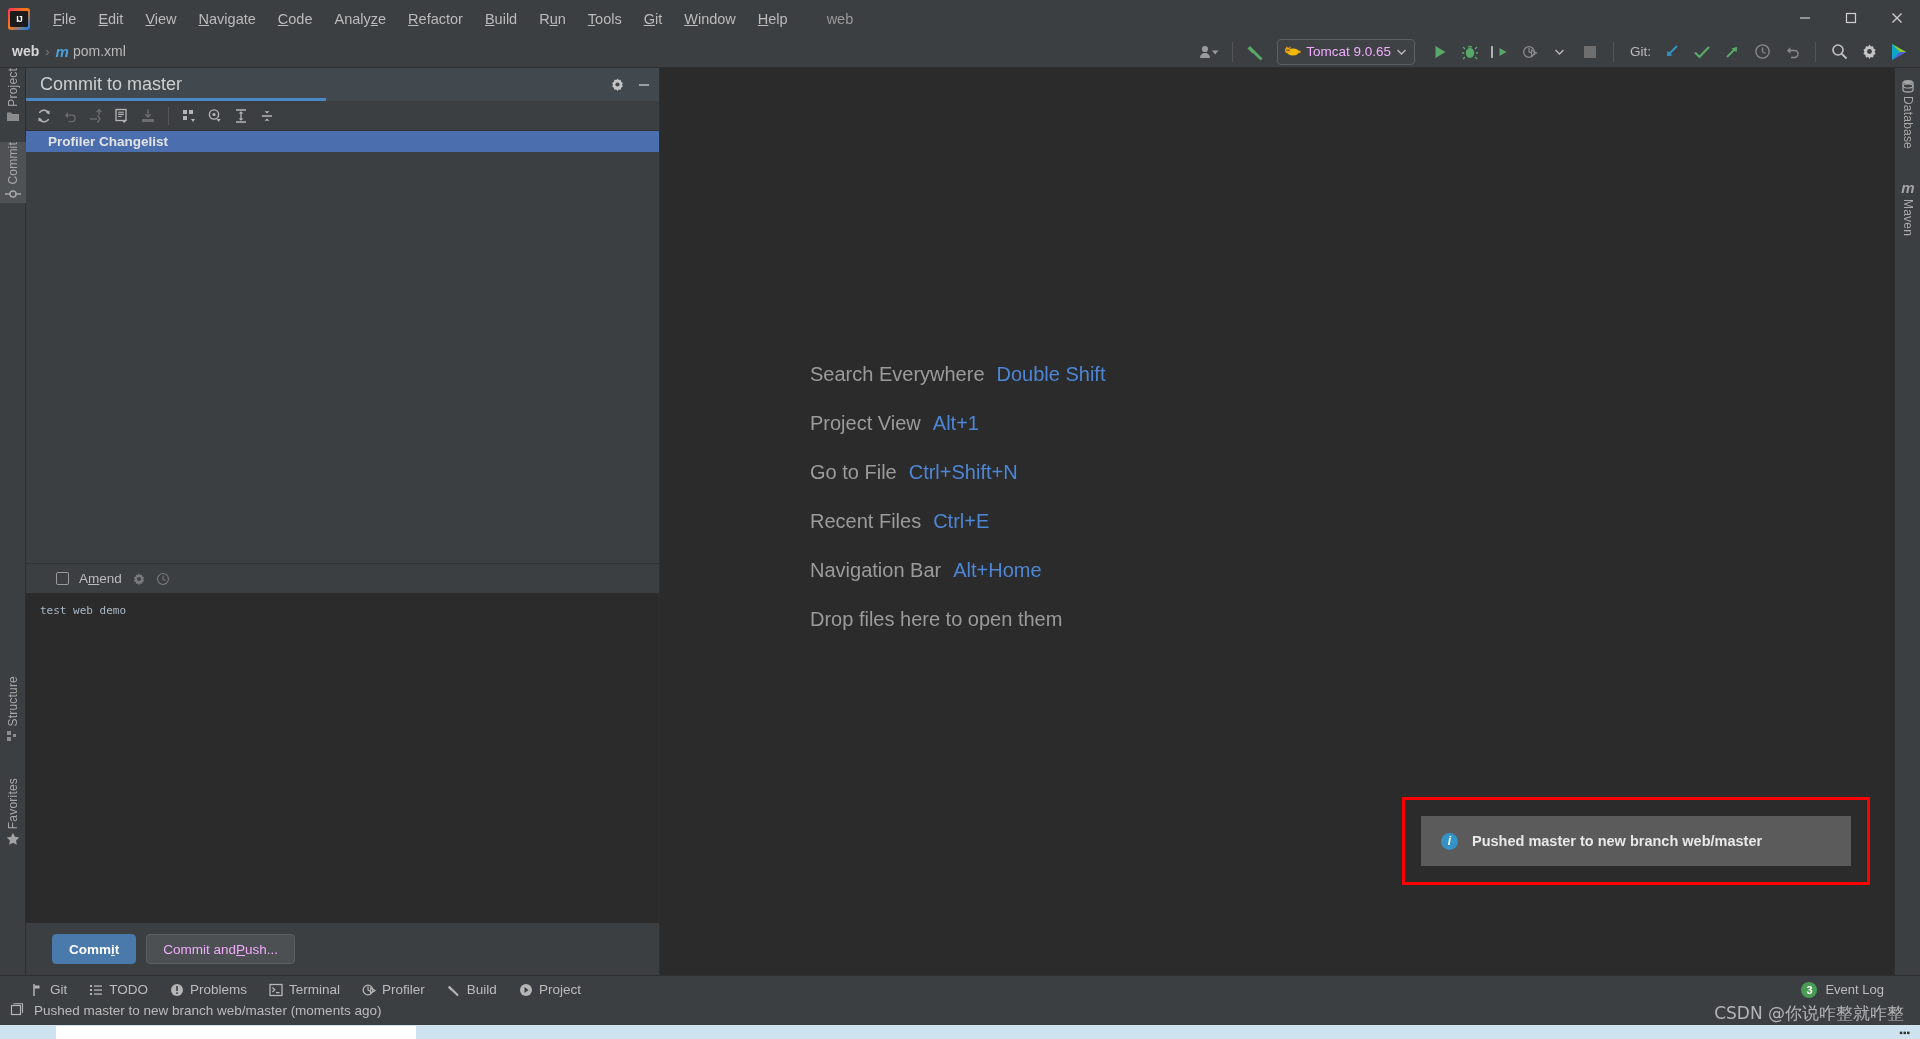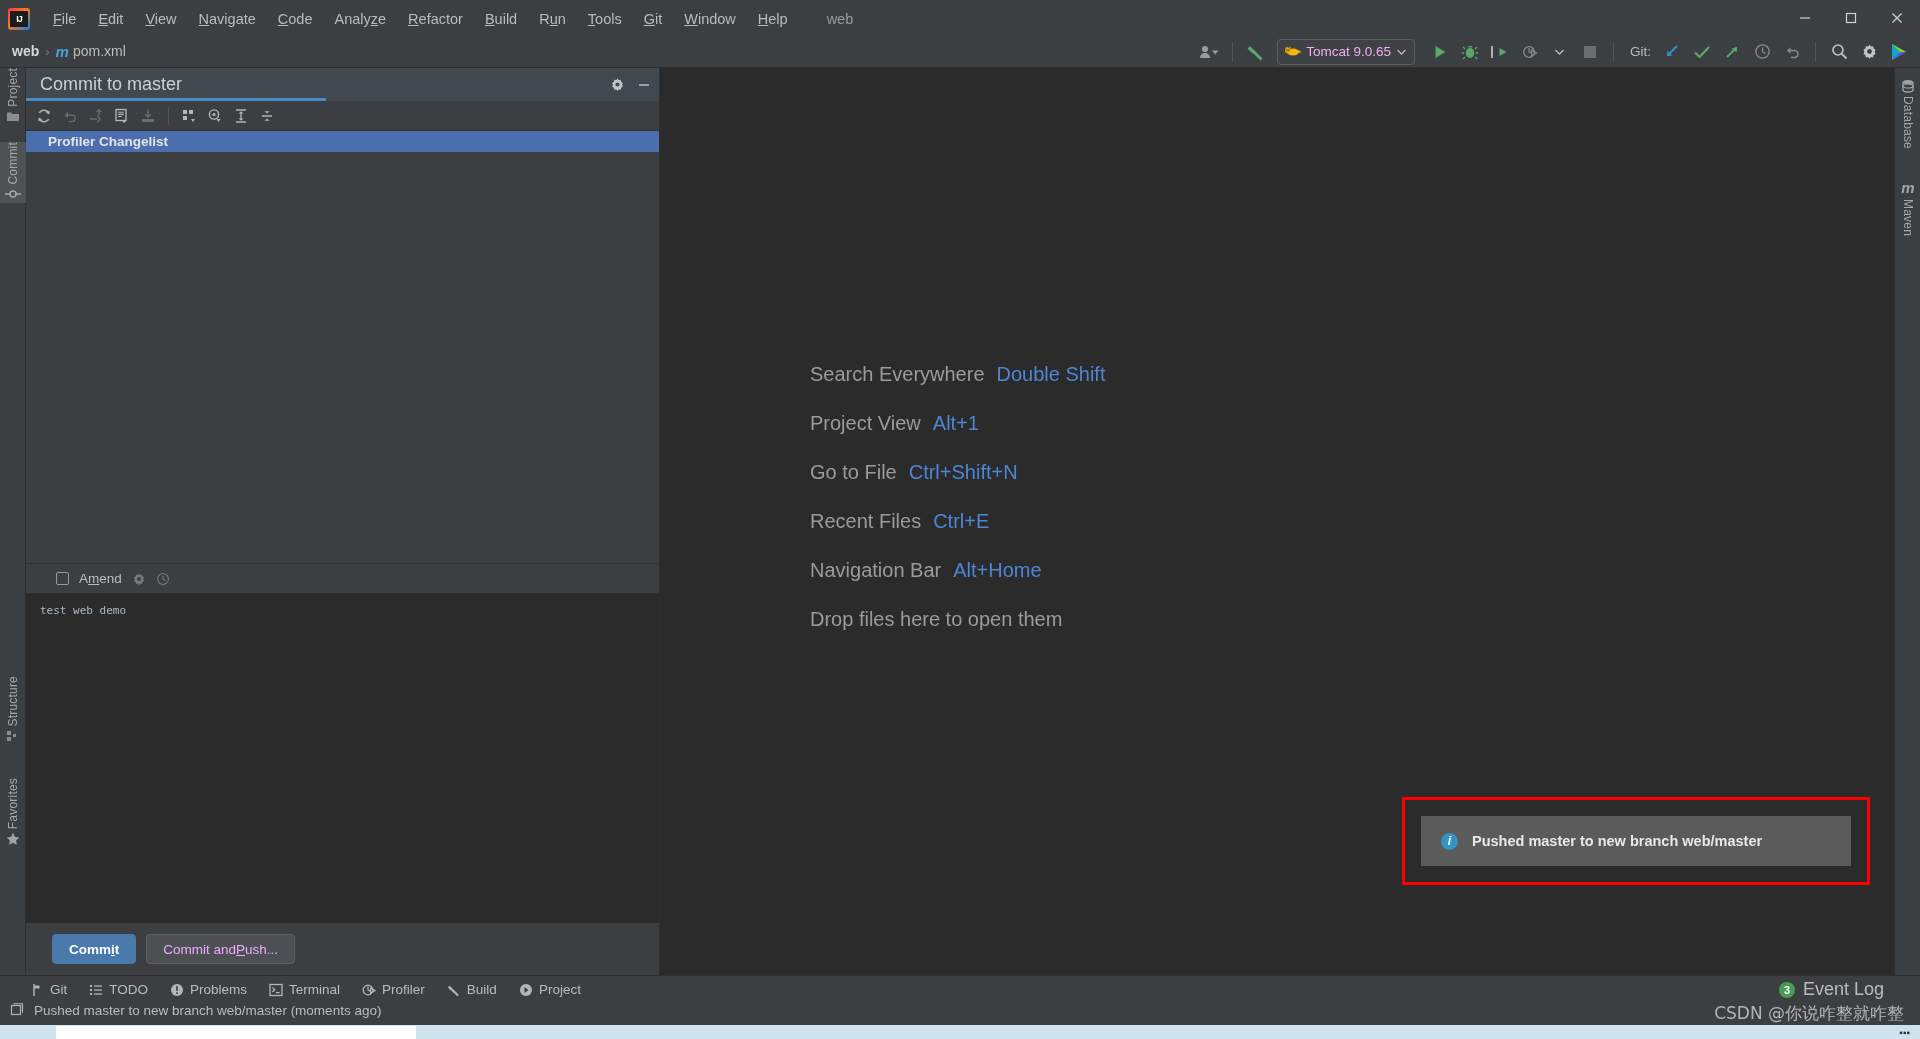--- a/index.html
+++ b/index.html
@@ -664,21 +664,21 @@
     <div class="bb-item">
       <svg width="14" height="14" viewBox="0 0 14 14">
         <circle cx="7" cy="7" r="6" fill="#b5b5b5"></circle>
         <path d="M5.5 4l4 3-4 3z" fill="#3c3f41"></path>
       </svg>
       <span>Project</span>
     </div>
 
     <div class="bb-right">
       <span class="badge">3</span>
-      <span style="font-size:18px">Event Log</span>
+      <span style="font-size:13px">Event Log</span>
     </div>
   </div>
 
   <div class="statusbar">
     <span>
       <svg width="14" height="14" viewBox="0 0 14 14">
         <rect x="1.5" y="2.5" width="9" height="9" fill="none" stroke="#b5b5b5" stroke-width="1.2"></rect>
         <path d="M3.5 0.8h9v9" fill="none" stroke="#b5b5b5" stroke-width="1.1"></path>
       </svg>
     </span>

